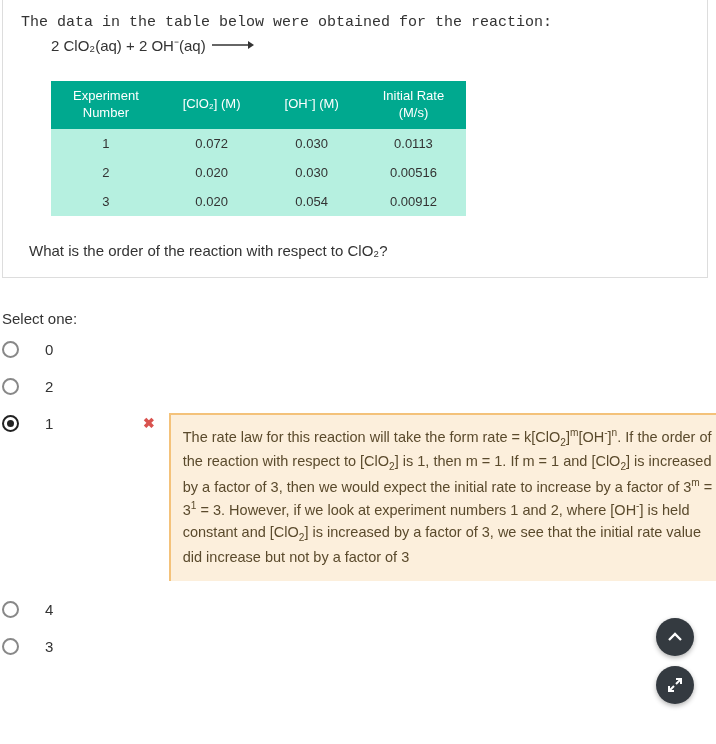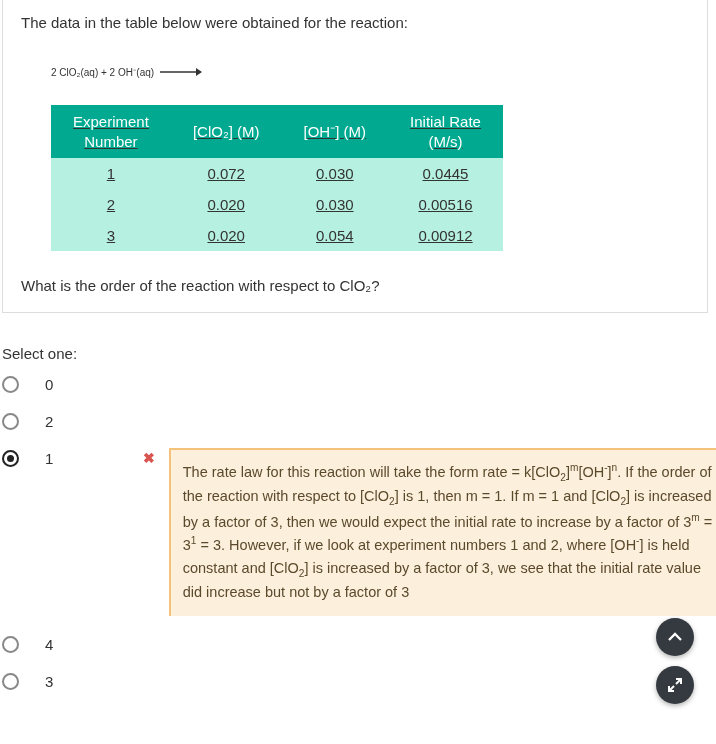--- a/index.html
+++ b/index.html
@@ -12,54 +12,53 @@
     position: relative;
     background: #fff;
     overflow: hidden;
   }
   .question-box {
     border: 1px solid #ddd;
     border-top: none;
     padding: 14px 18px 18px 18px;
     margin: 0 8px 0 2px;
   }
-  .intro { margin-bottom: 34px; }
+  .intro { margin-bottom: 4px; font-family: Liberation Mono, monospace; }
   .equation {
     margin: 0 0 26px 30px;
-    font-size: 10px;
+    font-size: 15px;
     display: flex;
     align-items: center;
     gap: 6px;
   }
   .arrow-svg { display:inline-block; vertical-align:middle; }
   sub { font-size: 0.7em; vertical-align: sub; }
   sup { font-size: 0.7em; vertical-align: super; }
 
   
   .data-table {
     margin-left: 30px;
     margin-bottom: 26px;
     border-collapse: collapse;
-    font-size: 15px;
-    text-decoration: underline;
+    font-size: 13px;
   }
   .data-table th, .data-table td {
     text-align: center;
     padding: 7px 22px;
   }
   .data-table thead th {
     background: #00a98f;
     color: #fff;
     font-weight: normal;
     height: 44px;
     line-height: 1.3;
   }
   .data-table tbody td { background: #b6f0e0; }
 
-  .question-text { margin-top: 6px; }
+  .question-text { margin-top: 6px; margin-left: 8px; }
 
   .select-label { margin: 32px 0 12px 2px; }
 
   .options { margin-left: 2px; }
   .opt-row {
     display: flex;
     align-items: flex-start;
     margin-bottom: 18px;
   }
   .radio {
@@ -143,21 +142,21 @@
         <th>[ClO₂] (M)</th>
         <th>[OH⁻] (M)</th>
         <th>Initial Rate<br>(M/s)</th>
       </tr>
     </thead>
     <tbody>
       <tr>
         <td>1</td>
         <td>0.072</td>
         <td>0.030</td>
-        <td>0.0445</td>
+        <td>0.0113</td>
       </tr>
       <tr>
         <td>2</td>
         <td>0.020</td>
         <td>0.030</td>
         <td>0.00516</td>
       </tr>
       <tr>
         <td>3</td>
         <td>0.020</td>

